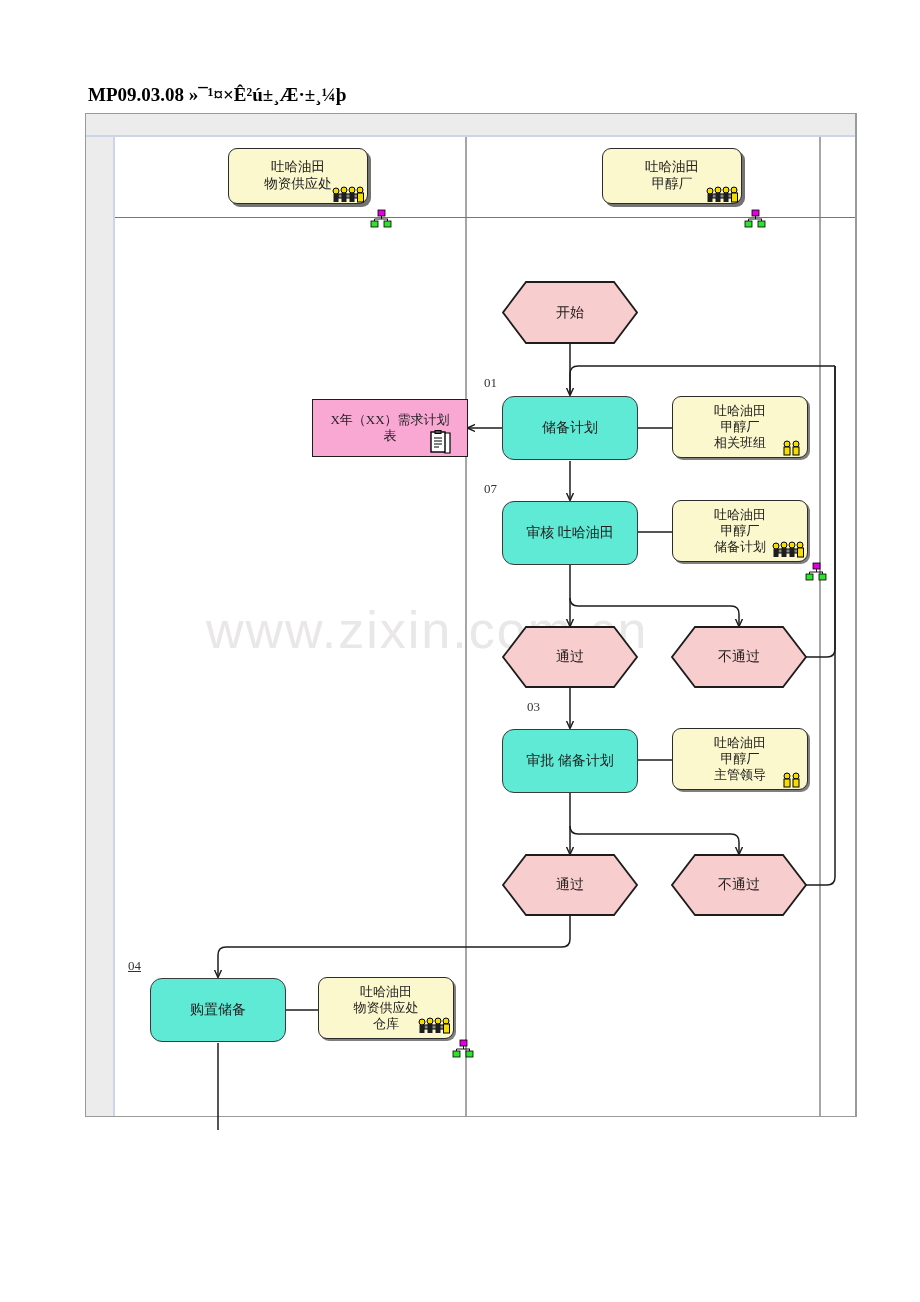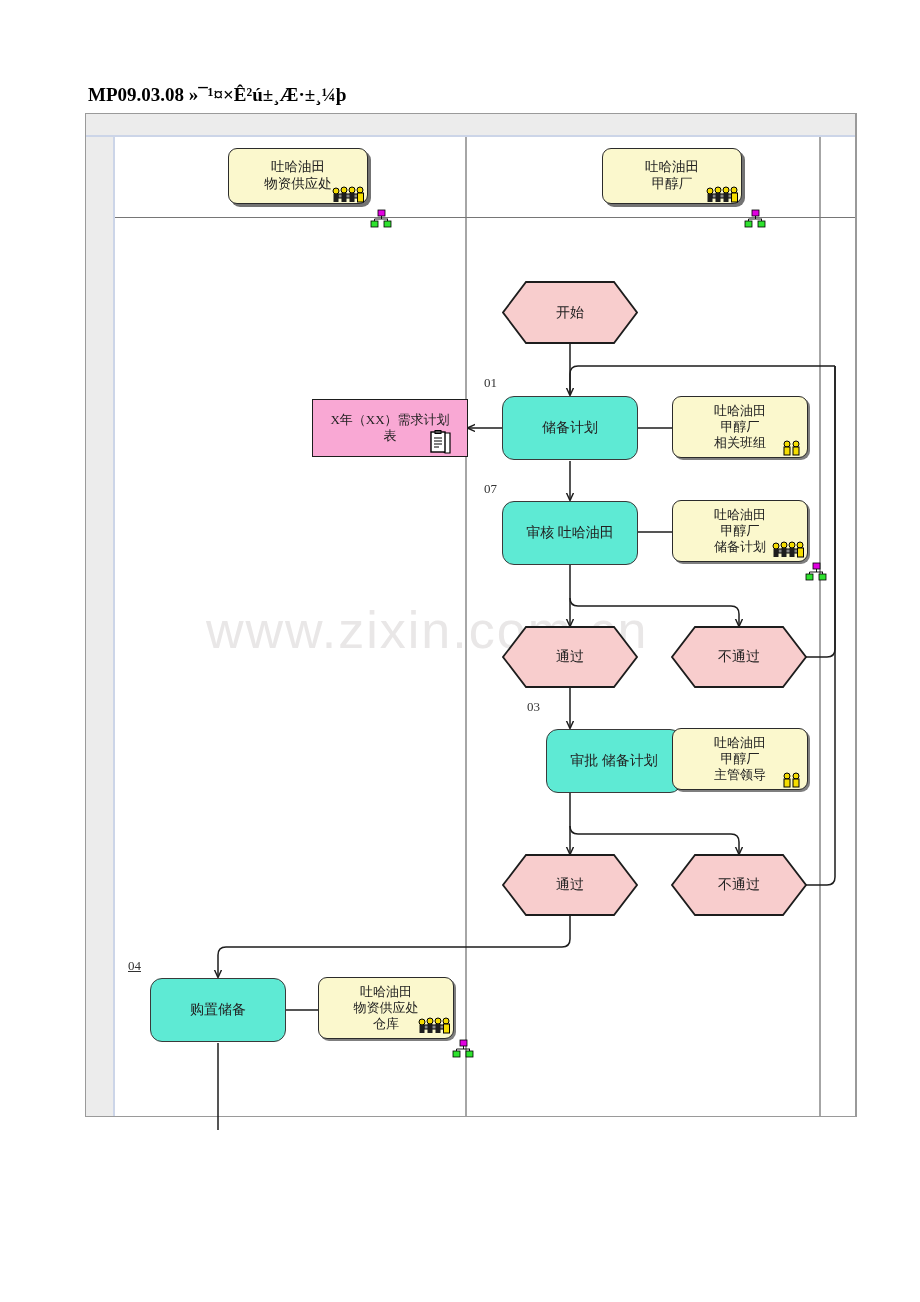--- a/index.html
+++ b/index.html
@@ -263,21 +263,21 @@
 
   <div class="hexwrap" style="left:671px;top:626px;width:136px;height:62px;">
     <svg width="136" height="62" viewBox="0 0 136 62">
       <polygon points="24,1 112,1 135,31 112,61 24,61 1,31" fill="#f8cdcd" stroke="#1d1d1d" stroke-width="1.8"></polygon>
     </svg>
     <div class="hexlabel">不通过</div>
   </div>
 
   <div class="step-no" style="left:484px;top:699px;margin-left:43px;">03</div>
 
-  <div class="node activity" style="left:502px;top:729px;width:136px;height:64px;margin-left:44px;">
+  <div class="node activity" style="left:502px;top:729px;width:136px;height:64px;">
     <span>审批  储备计划</span>
   </div>
 
   <div class="node role" style="left:672px;top:728px;width:136px;height:62px;flex-direction:column;">
     <span>吐哈油田</span>
     <span>甲醇厂</span>
     <span>主管领导</span>
   </div>
   <svg class="icon-people2" style="left:782px;top:772px;" viewBox="0 0 20 16">
     <circle cx="5" cy="4" r="3" fill="#f5dd00" stroke="#000" stroke-width="1"></circle>

